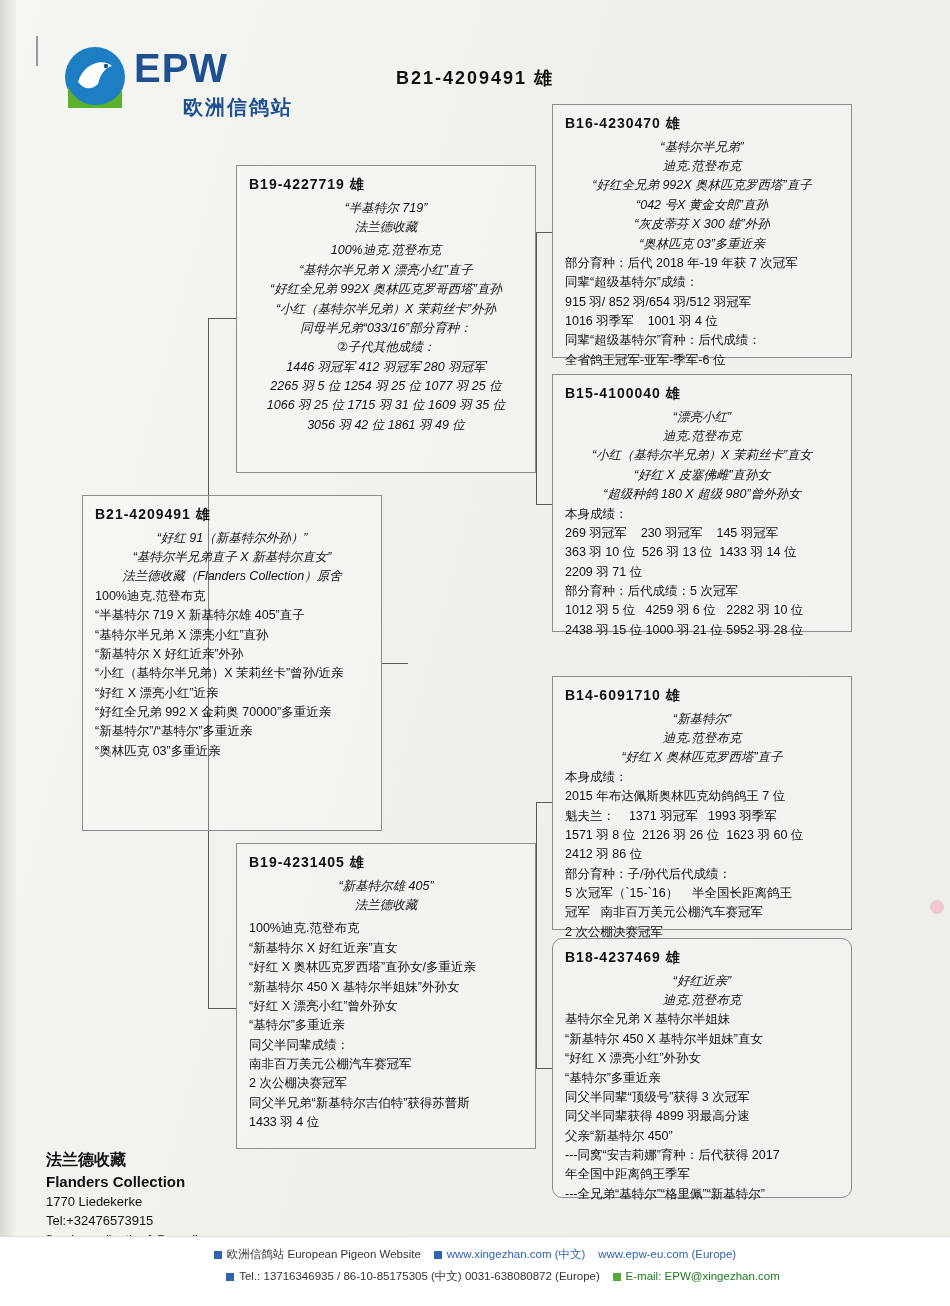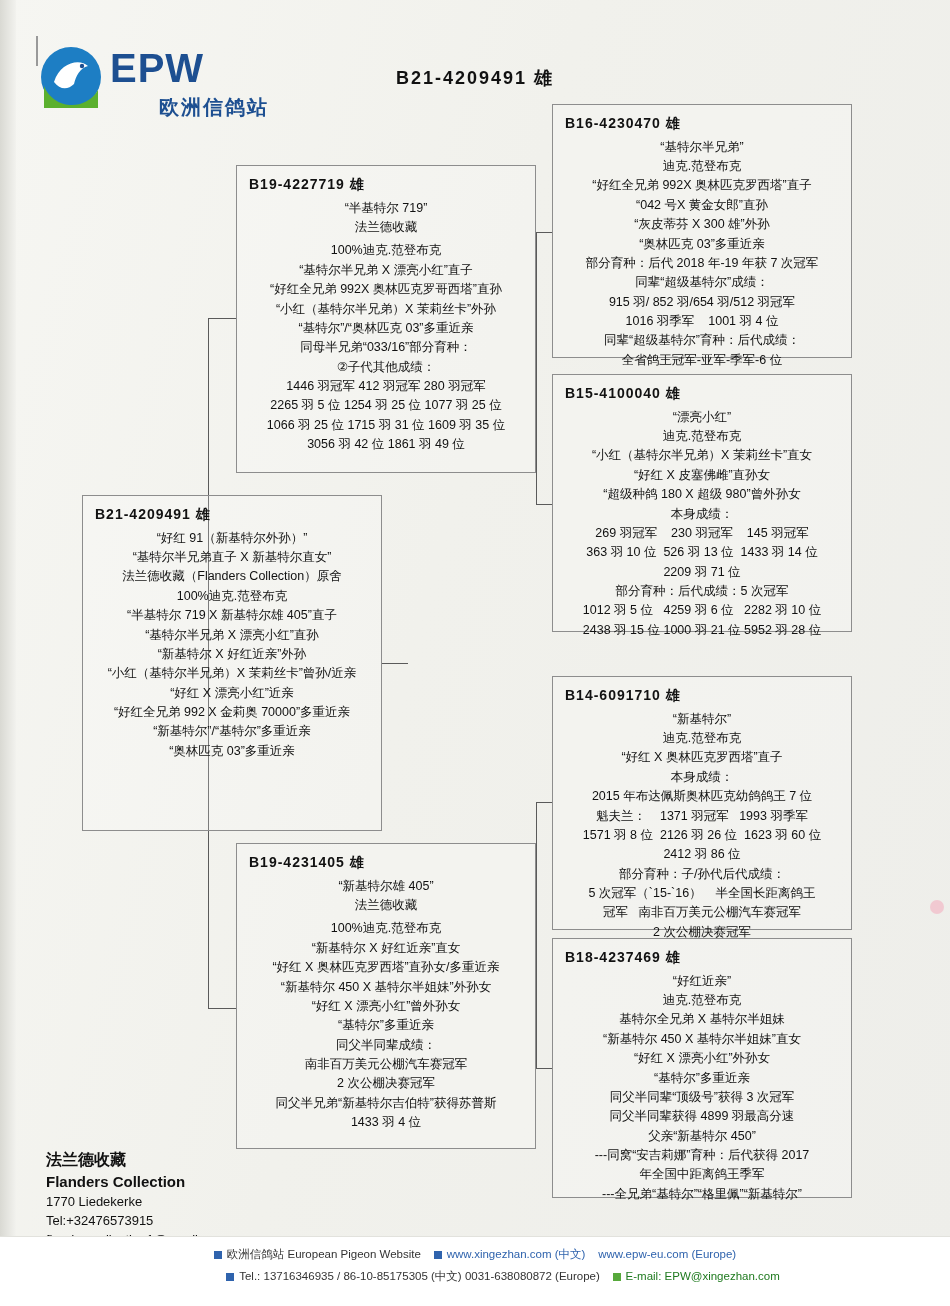--- a/index.html
+++ b/index.html
@@ -16,52 +16,52 @@
     background:linear-gradient(105deg,#f6f6f2 0%,#f1f1ec 45%,#eeeeea 100%);
   }
   .page:before{
     content:"";position:absolute;left:0;top:0;width:16px;height:1306px;
     background:linear-gradient(90deg,#d9d9d3,#f2f2ee);
   }
   .edge-mark{
     position:absolute;left:36px;top:36px;width:2px;height:30px;background:#999;
   }
   
-  .logo{position:absolute;left:40px;top:44px;width:230px;height:72px;}
+  .logo{position:absolute;left:64px;top:44px;width:230px;height:72px;}
   .logo .mark{position:absolute;left:0;top:2px;width:62px;height:62px;}
   .logo .epw{position:absolute;left:70px;top:2px;font-size:40px;font-weight:bold;color:#1d4f91;letter-spacing:1px;}
   .logo .cn{position:absolute;left:72px;top:50px;font-size:20px;font-weight:bold;color:#1d4f91;letter-spacing:2px;padding-left:47px;}
   .title-main{
     position:absolute;left:0;top:66px;width:950px;text-align:center;
     font-size:18px;font-weight:bold;letter-spacing:2px;
   }
   
   .box{
     position:absolute;
     border:1px solid #8d8d8d;
     background:rgba(255,255,255,0.20);
     box-sizing:border-box;
     padding:8px 12px 10px 12px;
     font-size:12.5px;
     line-height:1.55;
   }
   .box .bt{
     font-weight:bold;font-size:14px;letter-spacing:1px;margin-bottom:3px;
   }
-  .box .ct{text-align:center;}
-  .box .ln{white-space:pre-wrap;text-align:center;}
+  .box .ct{text-align:center;font-style:italic;}
+  .box .ln{white-space:pre-wrap;}
   .sp{height:4px;}
 
   #b-self{left:82px;top:495px;width:300px;height:336px;}
   #b-sire{left:236px;top:165px;width:300px;height:308px;}
   #b-dam{left:236px;top:843px;width:300px;height:306px;}
   #b-gp1{left:552px;top:104px;width:300px;height:254px;}
   #b-gp2{left:552px;top:374px;width:300px;height:258px;}
   #b-gp3{left:552px;top:676px;width:300px;height:254px;}
-  #b-gp4{left:552px;top:938px;width:300px;height:260px;}
+  #b-gp4{left:552px;top:938px;width:300px;height:260px;border-radius:10px;}
 
   
   .ln-h{position:absolute;background:#5a5a5a;height:1px;}
   .ln-v{position:absolute;background:#5a5a5a;width:1px;}
 
   
   .addr{position:absolute;left:46px;top:1148px;font-size:13px;line-height:1.45;}
   .addr .cn{font-size:16px;font-weight:bold;}
   .addr .en{font-size:15px;font-weight:bold;}
 
@@ -133,21 +133,20 @@
 
   <div class="box" id="b-sire">
     <div class="bt">B19-4227719   雄</div>
     <div class="ct">“半基特尔 719”</div>
     <div class="ct">法兰德收藏</div>
     <div class="sp"></div>
     <div class="ct">100%迪克.范登布克</div>
     <div class="ct">“基特尔半兄弟 X 漂亮小红”直子</div>
     <div class="ct">“好红全兄弟 992X 奥林匹克罗哥西塔”直孙</div>
     <div class="ct">“小红（基特尔半兄弟）X 茉莉丝卡”外孙</div>
-    <div class="ct">“基特尔”/“奥林匹克 03”多重近亲</div>
     <div class="ct">同母半兄弟“033/16”部分育种：</div>
     <div class="ct">②子代其他成绩：</div>
     <div class="ct">1446 羽冠军    412 羽冠军      280 羽冠军</div>
     <div class="ct">2265 羽 5 位   1254 羽 25 位  1077 羽 25 位</div>
     <div class="ct">1066 羽 25 位  1715 羽 31 位  1609 羽 35 位</div>
     <div class="ct">3056 羽 42 位  1861 羽 49 位</div>
   </div>
 
   <div class="box" id="b-dam">
     <div class="bt">B19-4231405   雄</div>

